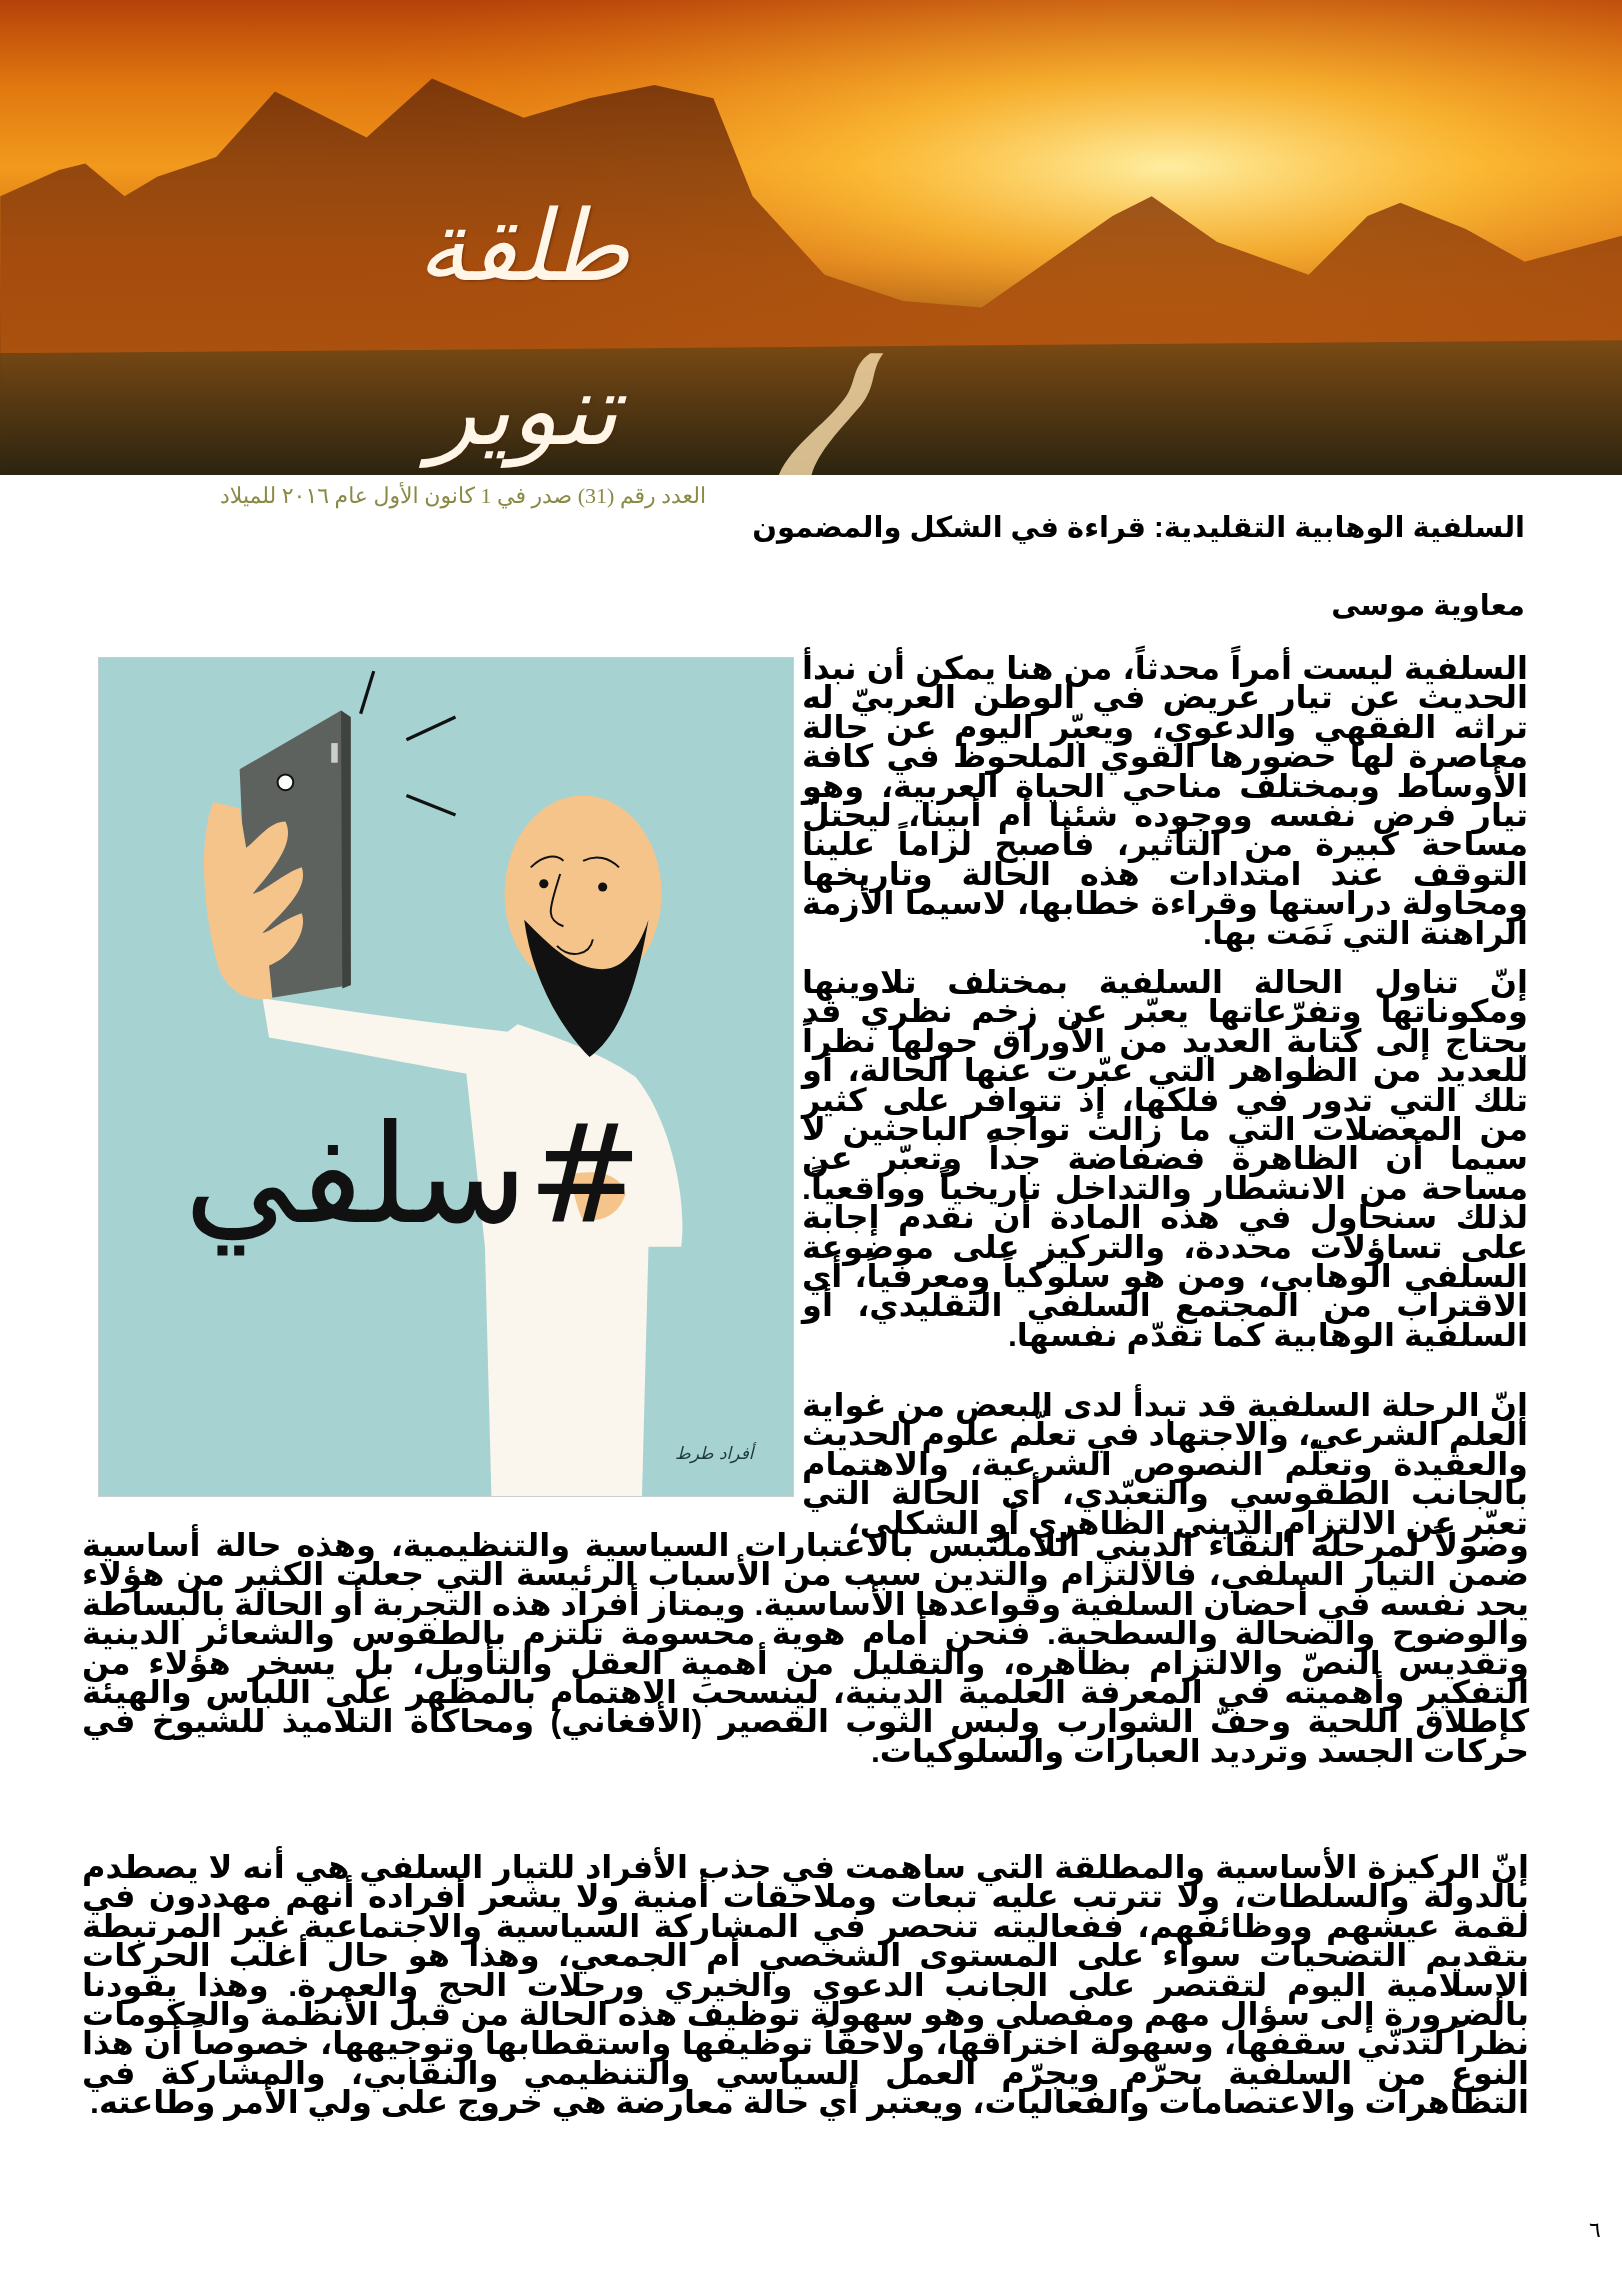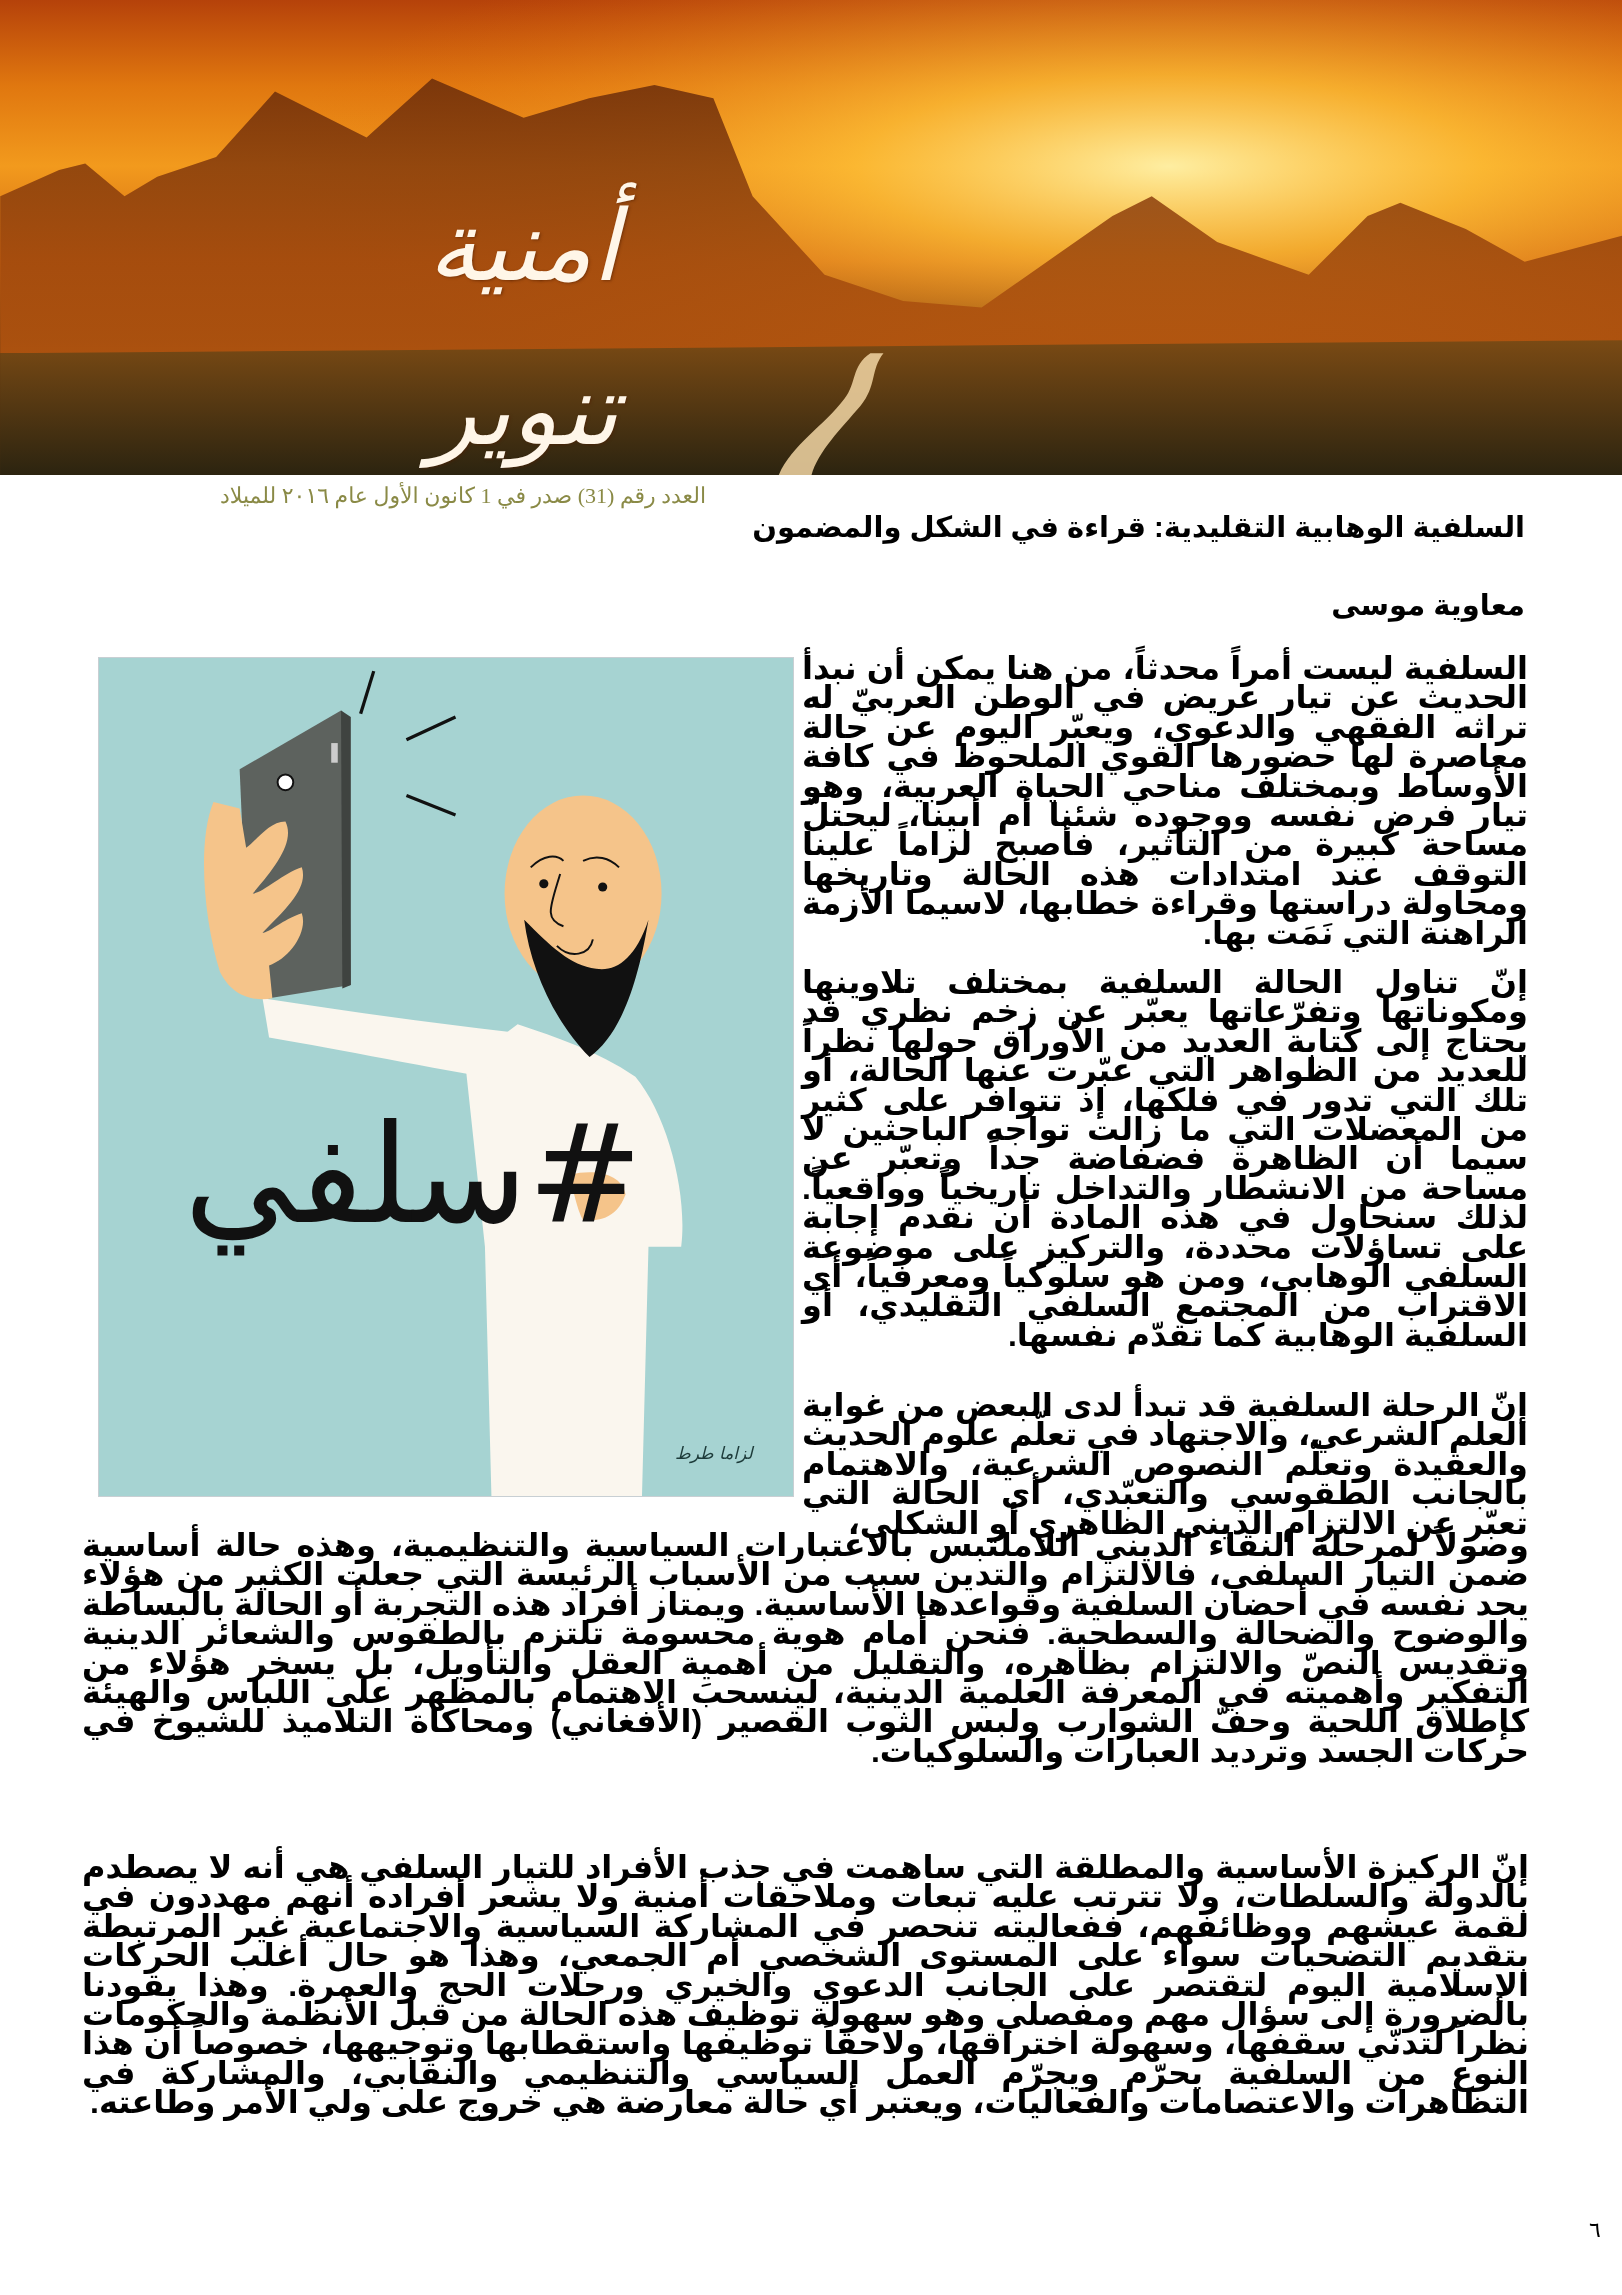--- a/index.html
+++ b/index.html
@@ -72,21 +72,21 @@
         <stop offset="1" stop-color="#2c2410"></stop>
       </linearGradient>
     </defs>
     <rect x="0" y="0" width="2480" height="726" fill="url(#sun)"></rect>
     <path d="M0,300 L90,260 L130,250 L190,300 L240,270 L330,240 L420,140 L560,210 L660,120 L800,180 L900,150 L1000,130 L1090,150 L1150,300 L1260,420 L1380,460 L1500,470 L1600,400 L1700,330 L1760,300 L1860,370 L2000,420 L2090,330 L2140,310 L2240,350 L2330,400 L2480,360 L2480,540 L0,540 Z" fill="url(#mtn)" opacity="0.85"></path>
     <path d="M0,540 L2480,520 L2480,726 L0,726 Z" fill="url(#ground)"></path>
     <path d="M1190,726 C1210,680 1260,650 1290,610 C1310,585 1300,560 1330,540 L1350,540 C1330,565 1340,590 1315,620 C1285,655 1250,690 1240,726 Z" fill="#f2d6a4" opacity="0.85"></path>
   </svg>
 
 
-  <div class="mag-title">أمنية تنوير</div>
+  <div class="mag-title">طلقة تنوير</div>
 </div>
 
 <div class="issue-line">العدد رقم (31) صدر في 1 كانون الأول عام ٢٠١٦ للميلاد</div>
 <div class="article-title">السلفية الوهابية التقليدية: قراءة في الشكل والمضمون</div>
 <div class="author">معاوية موسى</div>
 
 <div class="illustration">
   <svg width="696" height="840" viewBox="0 0 1064 1284">
 
     <path d="M420,20 L400,85" stroke="#111" stroke-width="5"></path>
@@ -110,21 +110,21 @@
     <path d="M700,440 C720,460 750,455 755,430" stroke="#111" stroke-width="3" fill="none"></path>
 
     <path d="M215,170 L370,80 L380,90 L385,500 L260,520 L230,515 Z" fill="#5d625e"></path>
     <path d="M370,80 L385,90 L385,500 L372,505 Z" fill="#3f4340"></path>
     <circle cx="285" cy="190" r="12" fill="#fff" stroke="#111" stroke-width="3"></circle>
     <rect x="355" y="130" width="10" height="30" fill="#ccc"></rect>
 
     <path d="M175,220 C150,280 160,400 185,480 C205,520 240,525 265,520 L260,470 C290,460 320,420 310,390 C280,400 260,420 250,420 C290,380 320,350 310,320 C280,330 250,360 235,360 C270,320 300,280 285,250 C260,250 240,280 225,290 L215,230 Z" fill="#f5c48a"></path>
   </svg>
   <div class="hashtag">#سلفي</div>
-  <div class="signature">لزاما طرط</div>
+  <div class="signature">أفراد طرط</div>
 </div>
 
 <div class="body-block col-narrow p1">السلفية ليست أمراً محدثاً، من هنا يمكن أن نبدأ الحديث عن تيار عريض في الوطن العربيّ له تراثه الفقهي والدعوي، ويعبّر اليوم عن حالة معاصرة لها حضورها القوي الملحوظ في كافة الأوساط وبمختلف مناحي الحياة العربية، وهو تيار فرض نفسه ووجوده شئنا أم أبينا، ليحتلّ مساحة كبيرة من التأثير، فأصبح لزاماً علينا التوقف عند امتدادات هذه الحالة وتاريخها ومحاولة دراستها وقراءة خطابها، لاسيما الأزمة الراهنة التي نَمَت بها.</div>
 <div class="body-block col-narrow p2">إنّ تناول الحالة السلفية بمختلف تلاوينها ومكوناتها وتفرّعاتها يعبّر عن زخم نظري قد يحتاج إلى كتابة العديد من الأوراق حولها نظراً للعديد من الظواهر التي عبّرت عنها الحالة، أو تلك التي تدور في فلكها، إذ تتوافر على كثير من المعضلات التي ما زالت تواجه الباحثين لا سيما أن الظاهرة فضفاضة جداً وتعبّر عن مساحة من الانشطار والتداخل تاريخياً وواقعياً. لذلك سنحاول في هذه المادة أن نقدم إجابة على تساؤلات محددة، والتركيز على موضوعة السلفي الوهابي، ومن هو سلوكياً ومعرفياً، أي الاقتراب من المجتمع السلفي التقليدي، أو السلفية الوهابية كما تقدّم نفسها.</div>
 <div class="body-block col-narrow p3">إنّ الرحلة السلفية قد تبدأ لدى البعض من غواية العلم الشرعي، والاجتهاد في تعلّم علوم الحديث والعقيدة وتعلّم النصوص الشرعية، والاهتمام بالجانب الطقوسي والتعبّدي، أي الحالة التي تعبّر عن الالتزام الديني الظاهري أو الشكلي،</div>
 <div class="body-block col-wide p3b">وصولاً لمرحلة النقاء الديني اللاملتبس بالاعتبارات السياسية والتنظيمية، وهذه حالة أساسية ضمن التيار السلفي، فالالتزام والتدين سبب من الأسباب الرئيسة التي جعلت الكثير من هؤلاء يجد نفسه في أحضان السلفية وقواعدها الأساسية. ويمتاز أفراد هذه التجربة أو الحالة بالبساطة والوضوح والضحالة والسطحية. فنحن أمام هوية محسومة تلتزم بالطقوس والشعائر الدينية وتقديس النصّ والالتزام بظاهره، والتقليل من أهمية العقل والتأويل، بل يسخر هؤلاء من التفكير وأهميته في المعرفة العلمية الدينية، لينسحبَ الاهتمام بالمظهر على اللباس والهيئة كإطلاق اللحية وحفّ الشوارب ولبس الثوب القصير (الأفغاني) ومحاكاة التلاميذ للشيوخ في حركات الجسد وترديد العبارات والسلوكيات.</div>
 <div class="body-block col-wide p4">إنّ الركيزة الأساسية والمطلقة التي ساهمت في جذب الأفراد للتيار السلفي هي أنه لا يصطدم بالدولة والسلطات، ولا تترتب عليه تبعات وملاحقات أمنية ولا يشعر أفراده أنهم مهددون في لقمة عيشهم ووظائفهم، ففعاليته تنحصر في المشاركة السياسية والاجتماعية غير المرتبطة بتقديم التضحيات سواء على المستوى الشخصي أم الجمعي، وهذا هو حال أغلب الحركات الإسلامية اليوم لتقتصر على الجانب الدعوي والخيري ورحلات الحج والعمرة. وهذا يقودنا بالضرورة إلى سؤال مهم ومفصلي وهو سهولة توظيف هذه الحالة من قبل الأنظمة والحكومات نظراً لتدنّي سقفها، وسهولة اختراقها، ولاحقاً توظيفها واستقطابها وتوجيهها، خصوصاً أن هذا النوع من السلفية يحرّم ويجرّم العمل السياسي والتنظيمي والنقابي، والمشاركة في التظاهرات والاعتصامات والفعاليات، ويعتبر أي حالة معارضة هي خروج على ولي الأمر وطاعته.</div>
 
 <div class="page-number">٦</div>
 

